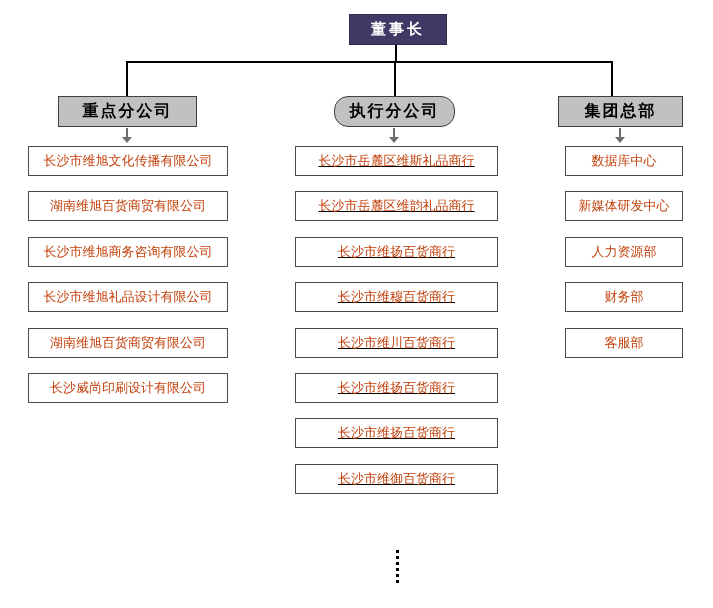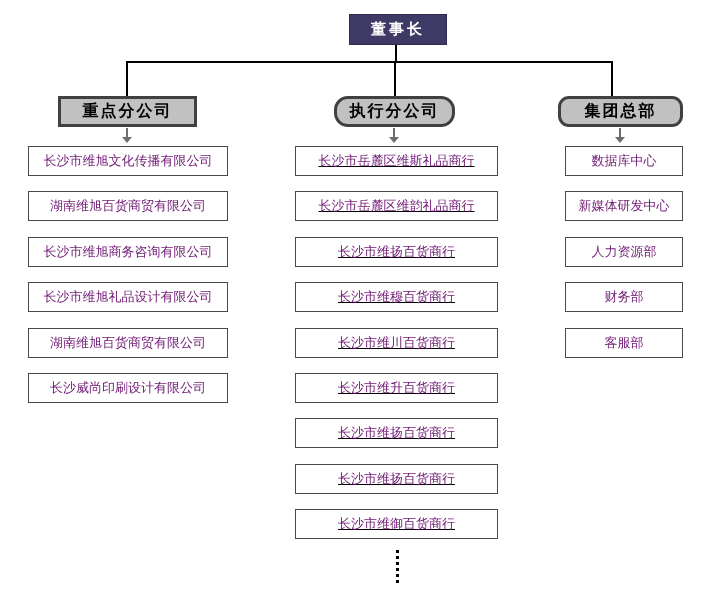--- a/index.html
+++ b/index.html
@@ -24,43 +24,43 @@
   .line { position:absolute; background:#000000; }
   .trunk  { left:395px; top:45px;  width:2px;  height:17px; }
   .hbar   { left:126px; top:61px;  width:487px; height:2px; }
   .drop-0 { left:126px; top:61px;  width:2px;  height:35px; }
   .drop-1 { left:394px; top:61px;  width:2px;  height:35px; }
   .drop-2 { left:611px; top:61px;  width:2px;  height:35px; }
 
   
   .header {
     position:absolute; top:96px; height:31px;
-    background:#C1C1C1; border:3px solid #404040; box-sizing:border-box;
+    background:#C1C1C1; border:1px solid #404040; box-sizing:border-box;
     display:flex; align-items:center; justify-content:center;
     font-size:16px; font-weight:bold; color:#000000; letter-spacing:2px;
   }
   .h-0 { left:58px;  width:139px; }
   .h-1 { left:334px; width:121px;border-radius:14px; }
-  .h-2 { left:558px; width:125px;border-radius:11px; }
+  .h-2 { left:558px; width:125px; }
 
   
   .arrow { position:absolute; width:12px; height:16px; top:128px; }
   .a-0 { left:121px; } .a-1 { left:388px; } .a-2 { left:614px; }
   .arrow .stem { position:absolute; left:5px; top:0; width:2px; height:10px; background:#6E6E6E; }
   .arrow .tri  { position:absolute; left:1px; top:9px; width:0; height:0;
                  border-left:5px solid transparent; border-right:5px solid transparent;
                  border-top:6px solid #6E6E6E; }
 
   
   .col { position:absolute; top:146px; display:flex; flex-direction:column; }
   .col .node {
     height:30px; margin-bottom:15.4px; box-sizing:border-box;
     border:1px solid #4A4A4A; background:#FFFFFF;
     display:flex; align-items:center; justify-content:center;
-    font-size:13px; color:#701a75; white-space:nowrap;
+    font-size:13px; color:#c2410c; white-space:nowrap;
   }
   .c-0 { left:28px;  width:200px; }
   .c-1 { left:295px; width:203px;text-decoration:underline; }
   .c-2 { left:565px; width:118px; }
   .c-0 .node, .c-1 .node, .c-2 .node { width:100%; }
 
   
   .dots { position:absolute; left:396px; top:550px; display:flex; flex-direction:column; gap:3px; }
   .dots span { width:3px; height:3px; background:#000000; display:block; }
 </style>
@@ -102,21 +102,20 @@
     <div class="node">湖南维旭百货商贸有限公司</div>
     <div class="node">长沙威尚印刷设计有限公司</div>
   </div>
 
   <div class="col c-1">
     <div class="node">长沙市岳麓区维斯礼品商行</div>
     <div class="node">长沙市岳麓区维韵礼品商行</div>
     <div class="node">长沙市维扬百货商行</div>
     <div class="node">长沙市维穆百货商行</div>
     <div class="node">长沙市维川百货商行</div>
-    <div class="node">长沙市维升百货商行</div>
     <div class="node">长沙市维扬百货商行</div>
     <div class="node">长沙市维扬百货商行</div>
     <div class="node">长沙市维御百货商行</div>
   </div>
 
   <div class="col c-2">
     <div class="node">数据库中心</div>
     <div class="node">新媒体研发中心</div>
     <div class="node">人力资源部</div>
     <div class="node">财务部</div>

